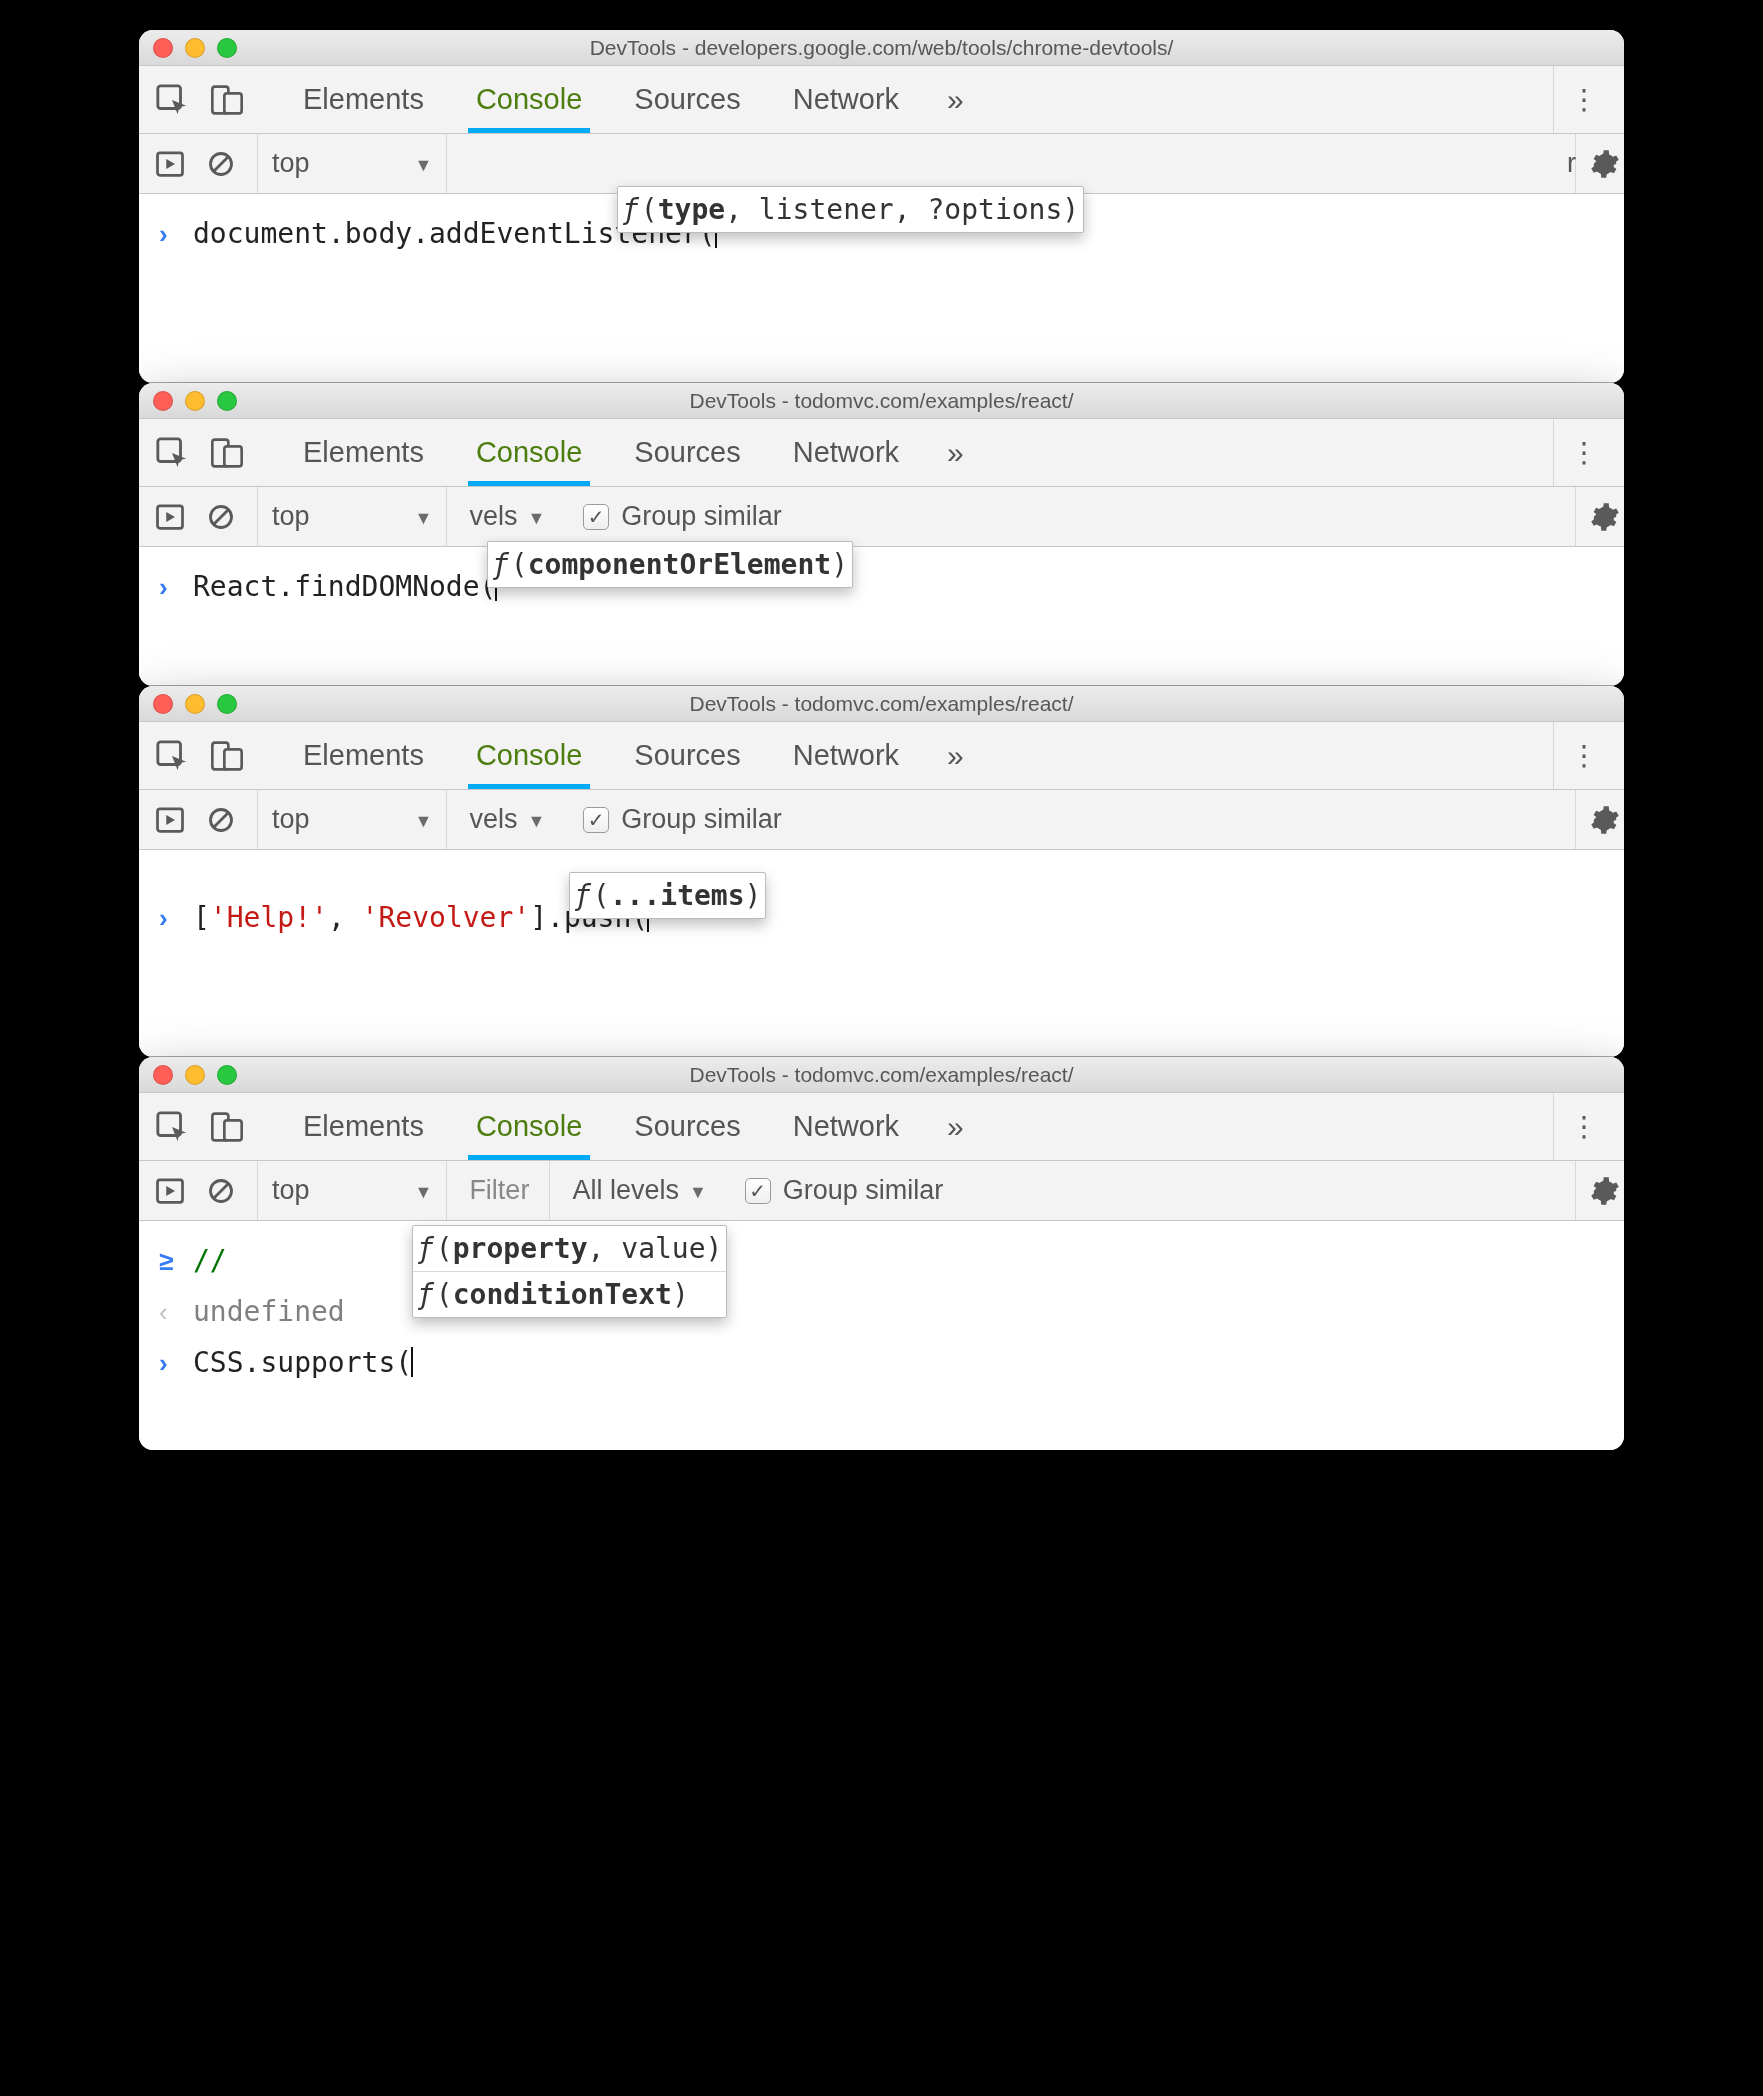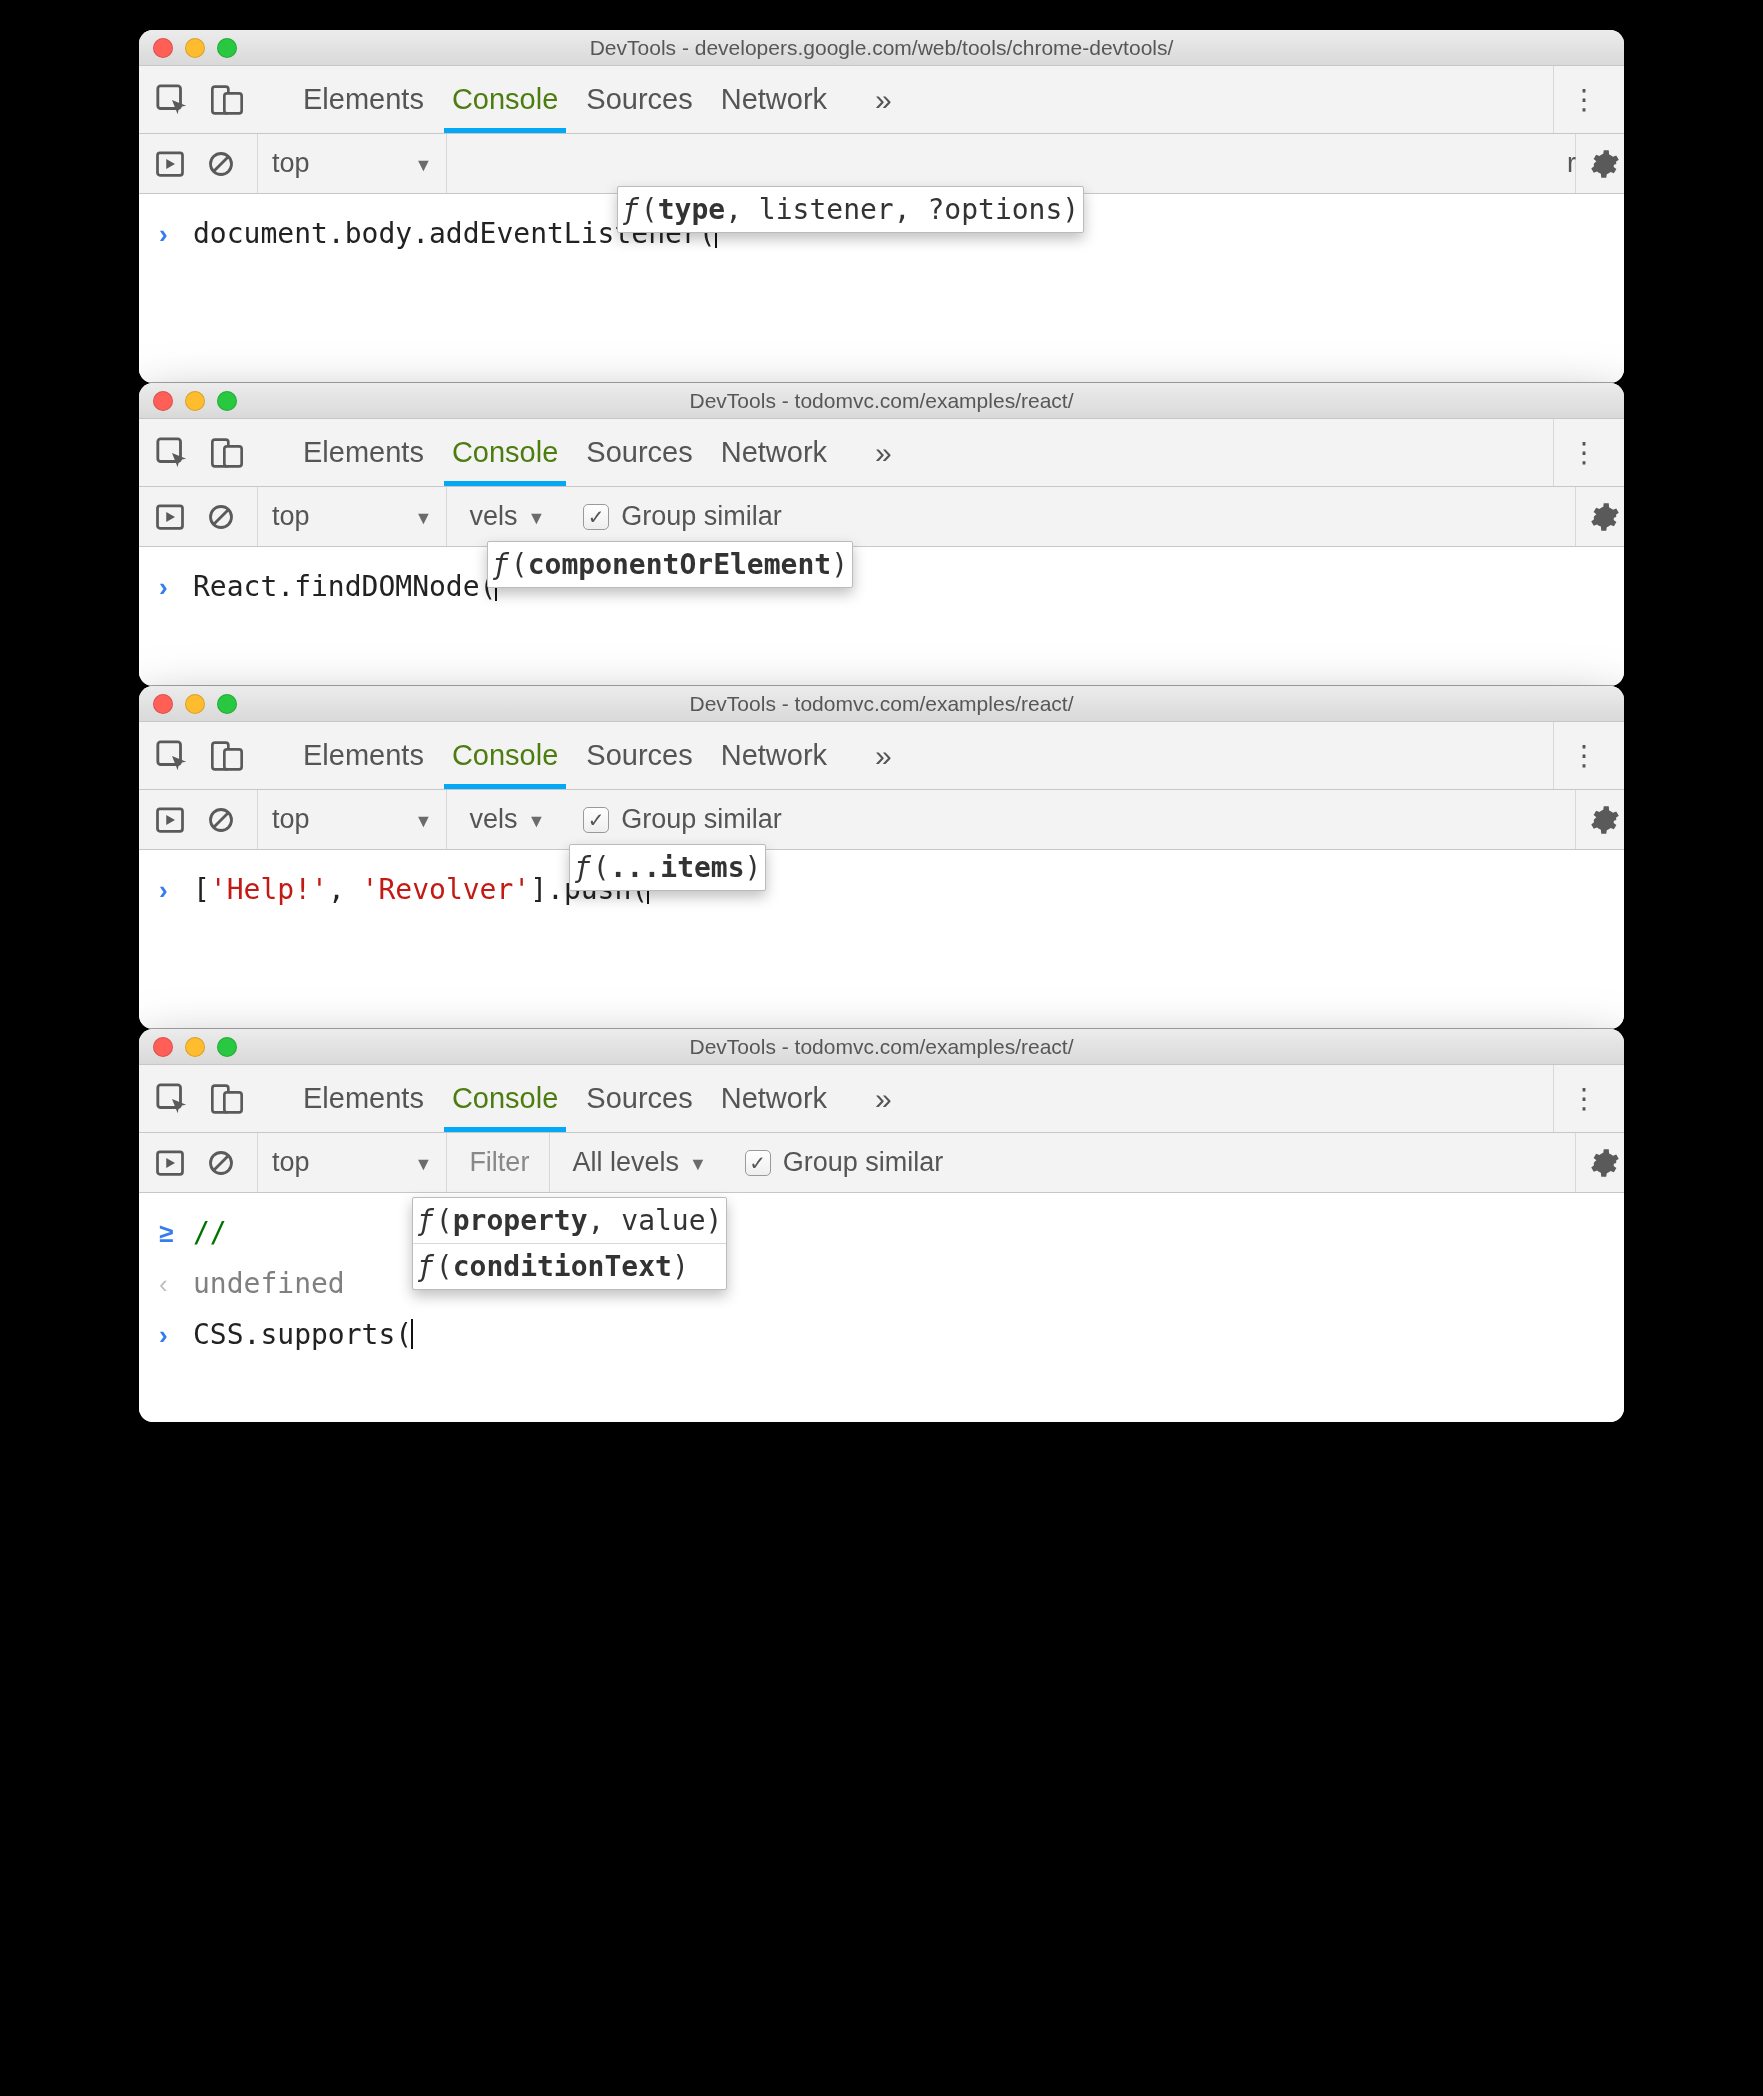--- a/index.html
+++ b/index.html
@@ -76,21 +76,21 @@
     align-items: center;
     height: 68px;
     background: var(--tabs-bg);
     border-bottom: 1px solid var(--border);
     padding: 0 10px 0 16px;
   }
   .tabbar .left-icons {
     display: flex; gap: 22px; align-items: center; margin-right: 60px;
   }
   .tabbar .tabs {
-    display: flex; gap: 28px; align-items: stretch; height: 100%;
+    display: flex; gap: 52px; align-items: stretch; height: 100%;
   }
   .tab {
     display: flex; align-items: center;
     font-size: 29px;
     color: #555;
     height: 100%;
     position: relative;
   }
   .tab.active { color:#4d7c0f; font-weight: 400; }
   .tab.active::after {
@@ -219,21 +219,21 @@
   
   svg { display:block; }
   .ic-inspect { width:34px; height:34px; }
   .ic-device  { width:32px; height:32px; }
   .ic-step    { width:30px; height:30px; }
   .ic-clear   { width:28px; height:28px; }
   .ic-gear    { width:30px; height:30px; }
   
   .win1 .console { min-height: 189px; }
   .win2 .console { min-height: 139px; }
-  .win3 .console { min-height: 179px; }
+  .win3 .console { min-height: 179px; margin-top: 28px; }
   .win4 .console { min-height: 229px; }
 </style>
 </head>
 <body>
 
 <div id="root">
   <div class="window win1">
     <div class="titlebar">
       <div class="traffic">
         <div class="dot red"></div>

